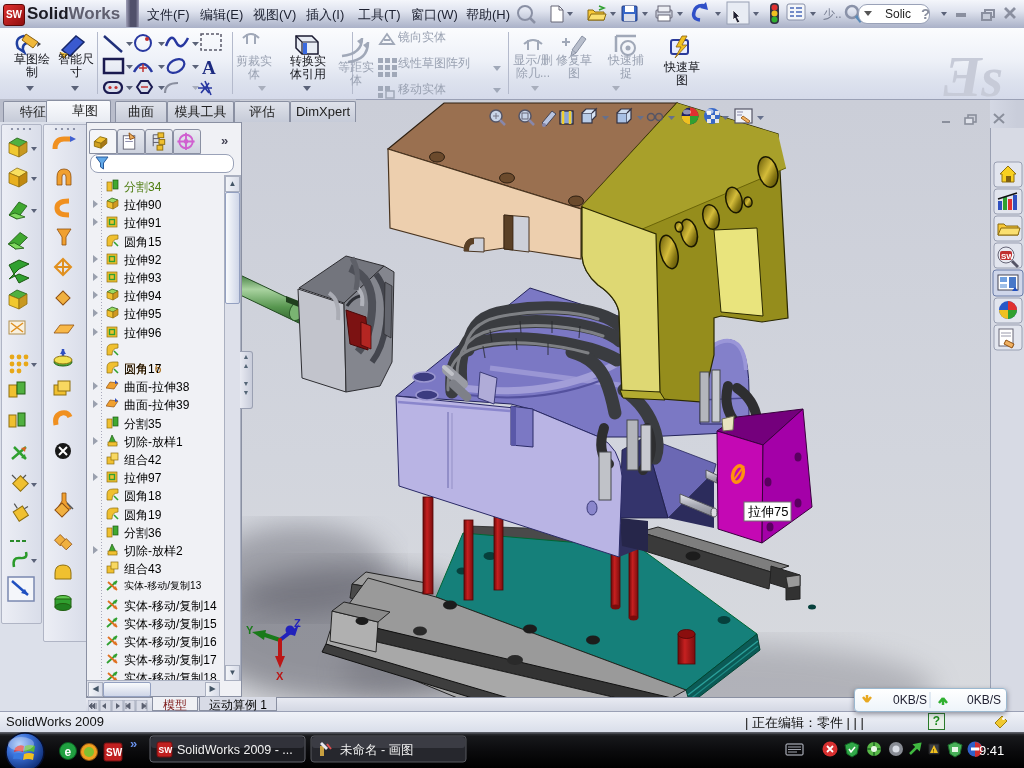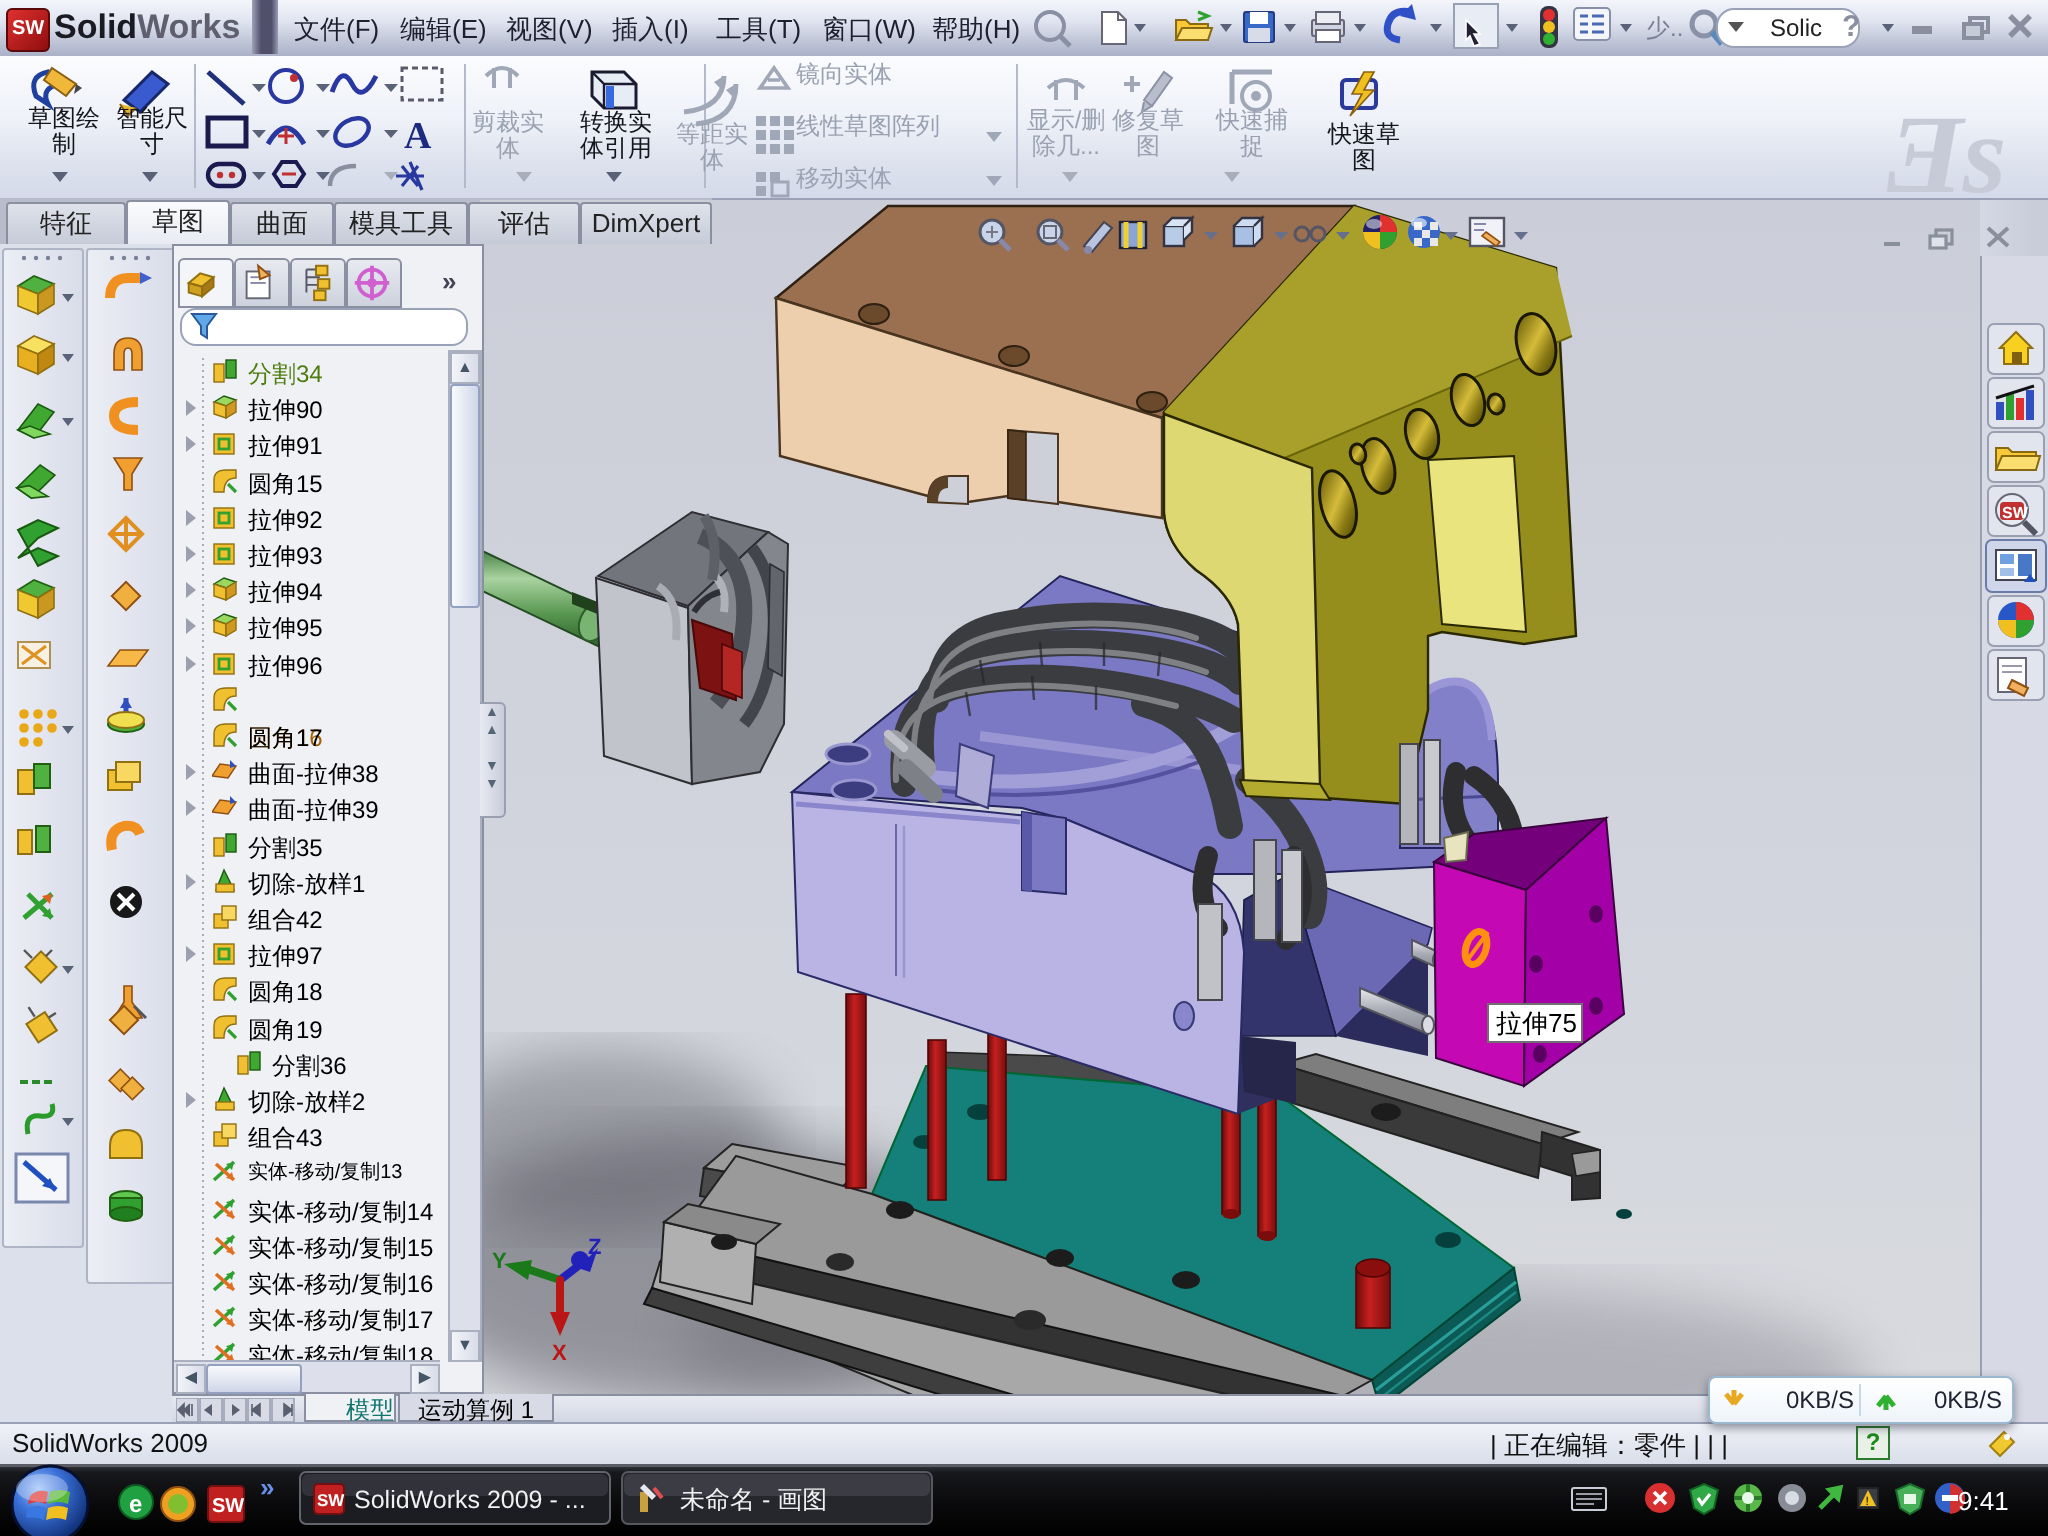--- a/index.html
+++ b/index.html
@@ -232,21 +232,21 @@
     <div class="abs t2label t2gray" style="left:606px;top:26px;width:40px;">快速捕<br>捉</div>
     <div class="abs t2label" style="left:662px;top:33px;width:40px;">快速草<br>图</div>
   </div>
 
   <div id="tabrow" class="abs"></div>
   <div class="cmtab abs" style="left:3px;width:58px;">特征</div>
   <div class="cmtab abs" style="left:115px;width:50px;">曲面</div>
   <div class="cmtab abs" style="left:167px;width:65px;">模具工具</div>
   <div class="cmtab abs" style="left:234px;width:54px;">评估</div>
   <div class="cmtab abs" style="left:290px;width:64px;">DimXpert</div>
-  <div class="cmtab active abs" style="left:63px;width:50px;">草图</div>
+  <div class="cmtab active abs" style="left:46px;width:50px;padding-left:13px;">草图</div>
 
   <div id="viewport" class="abs" style="left:240px;top:100px;width:750px;height:597px;background:linear-gradient(#cbced8,#d2d5dd 60%,#d8dade);">
   <svg width="750" height="597" viewBox="240 100 750 597">
     <defs>
       <linearGradient id="gold" x1="0.2" y1="0" x2="0.9" y2="1">
         <stop offset="0" stop-color="#6b5e08"></stop>
             <stop offset="0.45" stop-color="#d4bc3a"></stop>
             <stop offset="0.7" stop-color="#8a7a14"></stop>
             <stop offset="1" stop-color="#4a4204"></stop>
       </linearGradient>
@@ -808,21 +808,21 @@
         </svg>
         <span class="abs" style="left:37px;top:2px;font-size:12px;color:#000;white-space:nowrap;">圆角18</span>
       </div>
   <div class="abs" style="left:0;top:381.6px;width:136px;height:18px;">
         <svg class="abs" style="left:19px;top:2px;" width="13" height="13" viewBox="0 0 13 13">
           <path d="M1,12 L1,6 Q1,1 7,1 L12,1 L12,5 Q6,5 6,12 Z" fill="#f0c030" stroke="#907010" stroke-width="0.7"></path>
           <path d="M8,8 L12,12" stroke="#30a030" stroke-width="1.6"></path>
         </svg>
         <span class="abs" style="left:37px;top:2px;font-size:12px;color:#000;white-space:nowrap;">圆角19</span>
       </div>
-  <div class="abs" style="left:12px;top:399.8px;width:112px;height:18px;">
+  <div class="abs" style="left:0;top:399.8px;width:112px;height:18px;">
         <svg class="abs" style="left:19px;top:2px;" width="13" height="13" viewBox="0 0 13 13">
           <rect x="1" y="3" width="5" height="9" fill="#f0c030" stroke="#907010" stroke-width="0.7"></rect>
           <rect x="7" y="1" width="5" height="9" fill="#40a830" stroke="#1a5a10" stroke-width="0.7"></rect>
         </svg>
         <span class="abs" style="left:37px;top:2px;font-size:12px;color:#000;white-space:nowrap;">分割36</span>
       </div>
   <div class="abs" style="left:0;top:418.0px;width:136px;height:18px;">
         <div class="abs" style="left:6px;top:5px;width:0;height:0;border-top:4px solid transparent;border-bottom:4px solid transparent;border-left:5px solid #9aa0ae;"></div>
         <svg class="abs" style="left:19px;top:2px;" width="13" height="13" viewBox="0 0 13 13">
           <polygon points="2,11 6,1 11,11" fill="#40a830" stroke="#1a5a10" stroke-width="0.7"></polygon>
@@ -1036,21 +1036,21 @@
         </g>
       <g fill="#5a6070">
           <path d="M4,3 l0,6 -3,-3 z M8,3 l0,6 m-1,-6 l-3,3 3,3" stroke="#5a6070" stroke-width="0.8"></path>
           <path d="M18,3 l-4,3 4,3 z"></path>
           <path d="M28,3 l4,3 -4,3 z"></path>
           <path d="M54,3 l4,3 -4,3 z M58,3 l0,6" stroke="#5a6070" stroke-width="0.8"></path>
           <path d="M42,3 l-4,3 4,3 z M38,3 l0,6" stroke="#5a6070" stroke-width="0.8"></path>
         </g>
     </svg>
   </div>
-  <div class="abs" style="left:152px;top:697px;width:44px;height:13px;background:#f0f1f5;border:1px solid #8a90a2;border-top:none;font-size:12px;text-align:right;color:#0f766e;">模型</div>
+  <div class="abs" style="left:152px;top:697px;width:44px;height:13px;background:#f0f1f5;border:1px solid #8a90a2;border-top:none;font-size:12px;text-align:center;color:#7f1d1d;">模型</div>
   <div class="abs" style="left:199px;top:697px;width:76px;height:13px;background:#d8dbe6;border:1px solid #8a90a2;border-top:none;font-size:12px;text-align:center;color:#000;">运动算例 1</div>
 
   <div id="statusbar" class="abs"></div>
   <div class="abs" style="left:6px;top:714px;font-size:13px;color:#111;">SolidWorks 2009</div>
   <div class="abs" style="left:745px;top:714px;font-size:13px;color:#111;">| 正在编辑：零件 | | |</div>
   <div class="abs" style="left:928px;top:713px;width:15px;height:15px;background:#e8f0e8;border:1px solid #2a7a2a;color:#1a8a1a;font-size:12px;font-weight:bold;text-align:center;line-height:15px;">?</div>
   <div class="abs" style="left:993px;top:713px;width:16px;height:16px;"><svg width="16" height="16">
         <path d="M2 10 L9 3 L14 8 L7 15 Z" fill="#f0c830" stroke="#a08010"></path>
         <circle cx="10.5" cy="5.5" r="1.5" fill="#fff"></circle>
       </svg></div>

